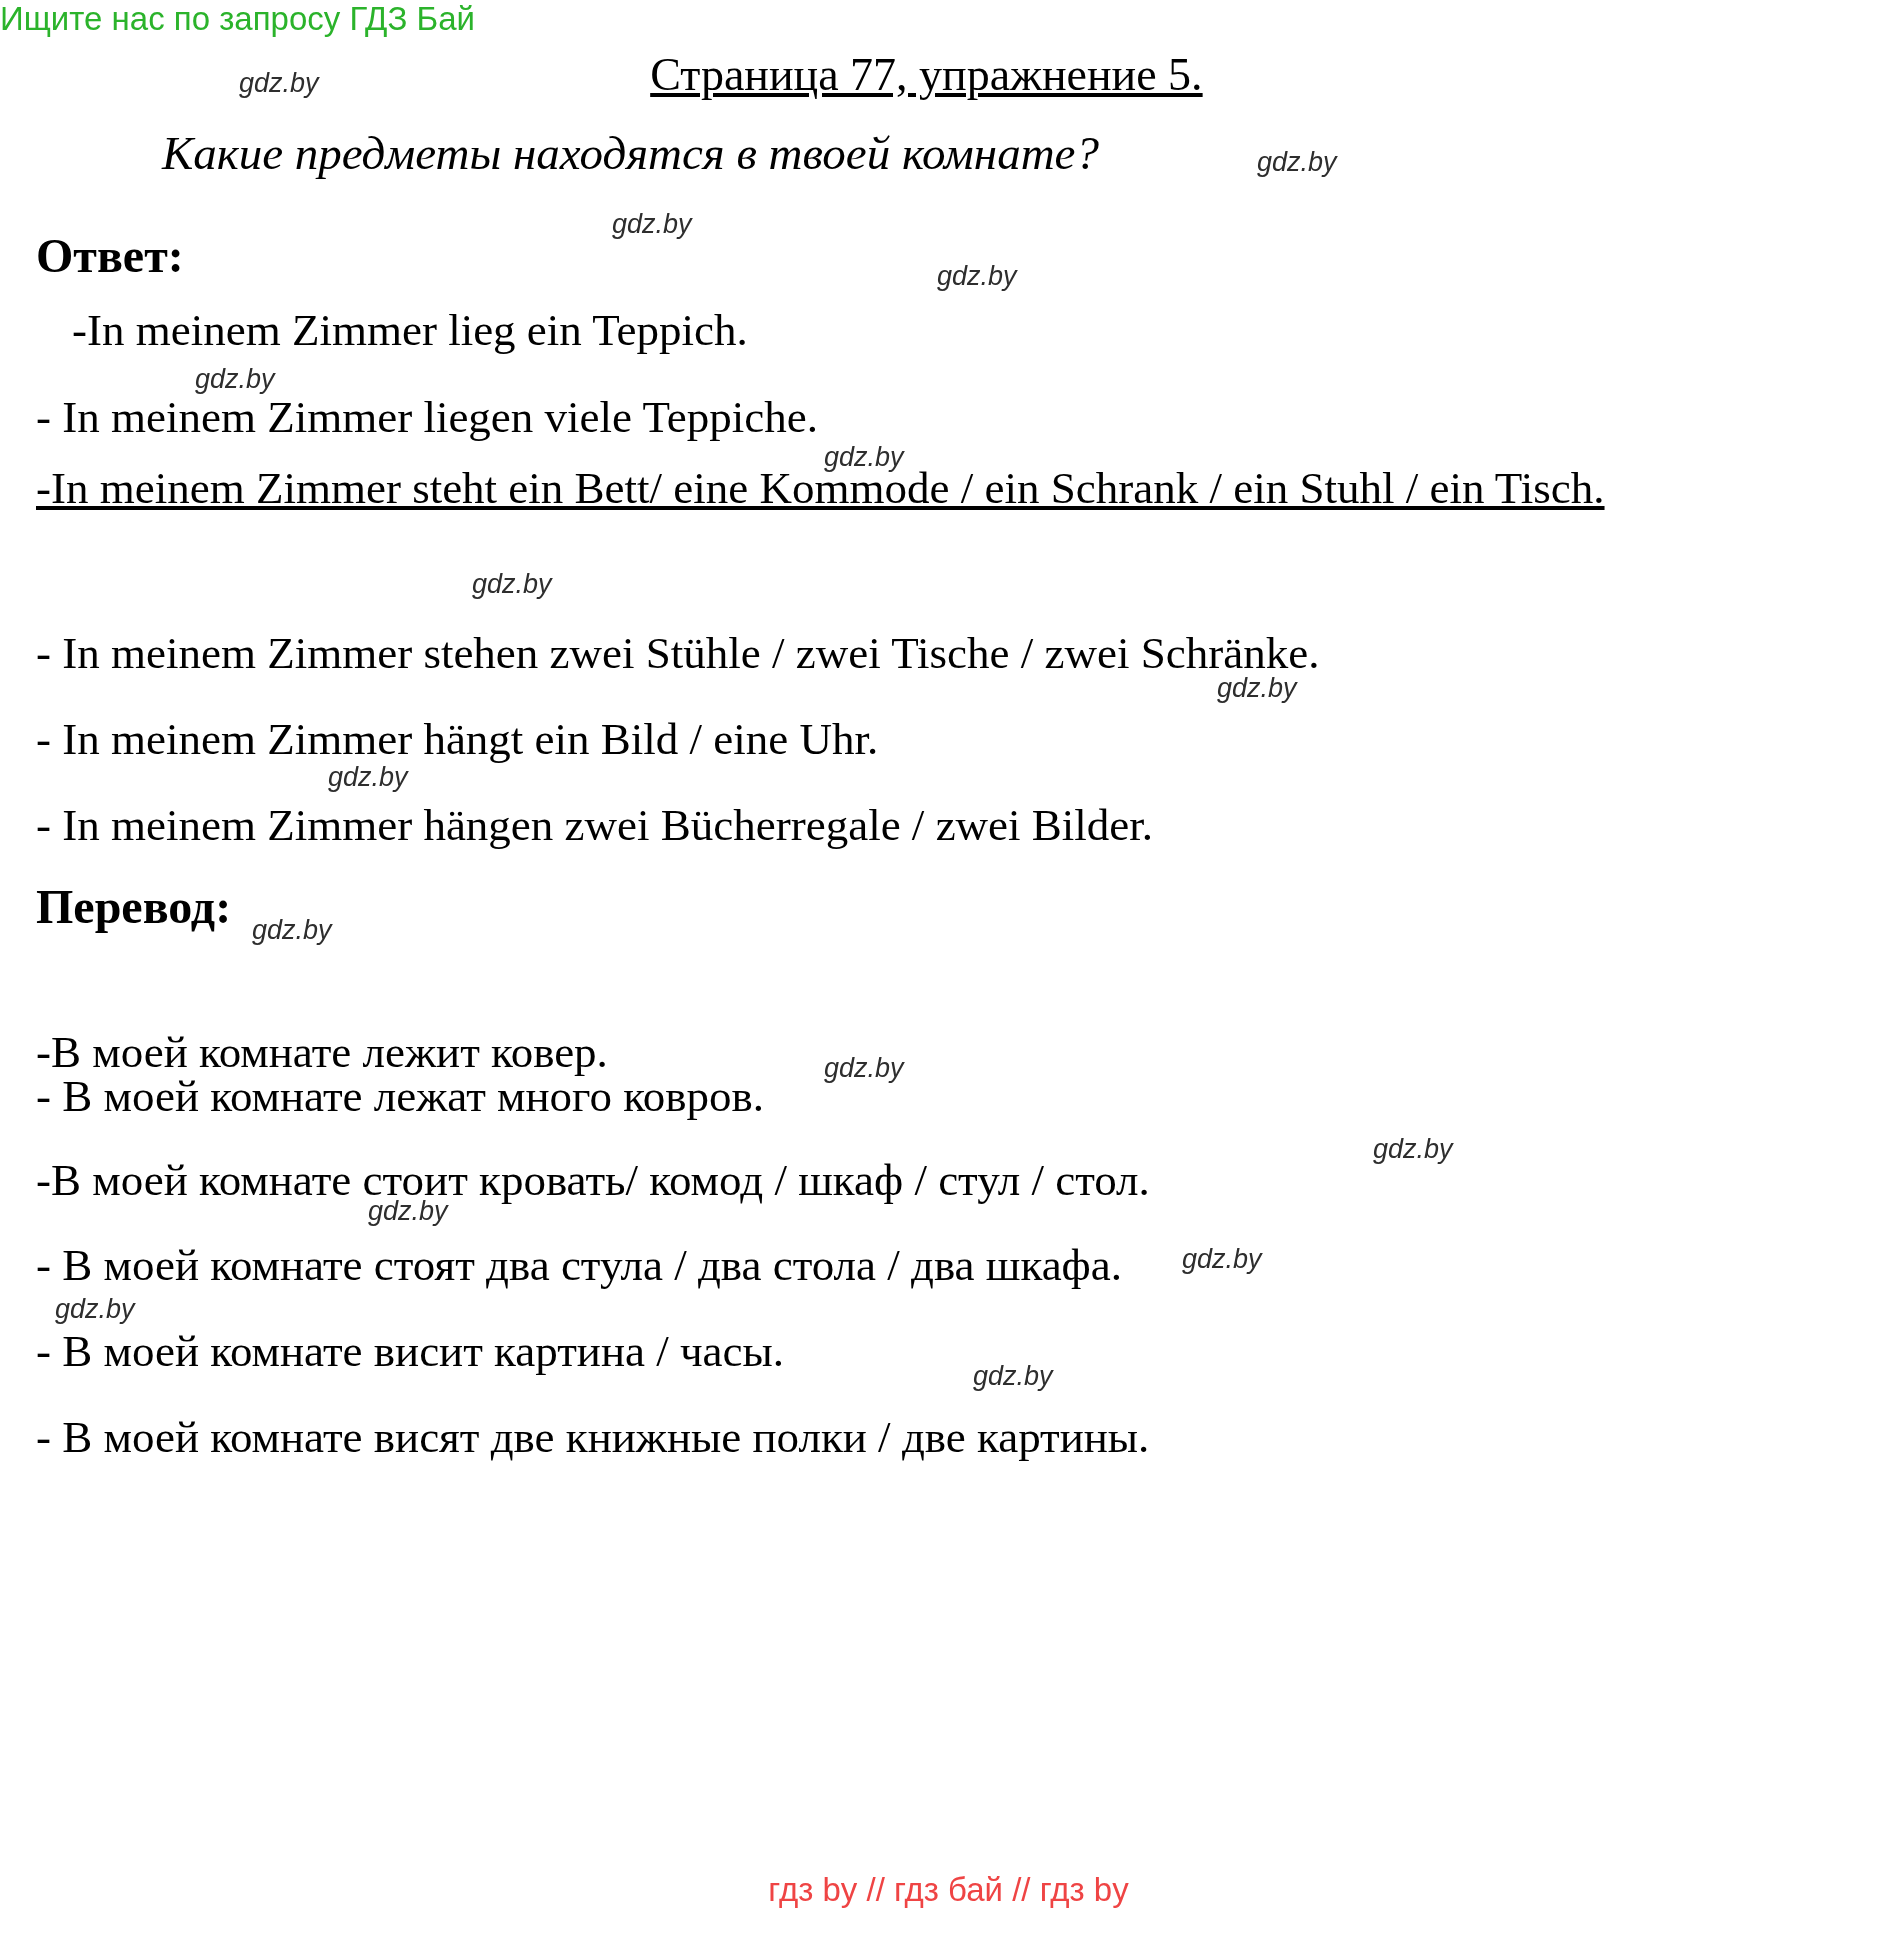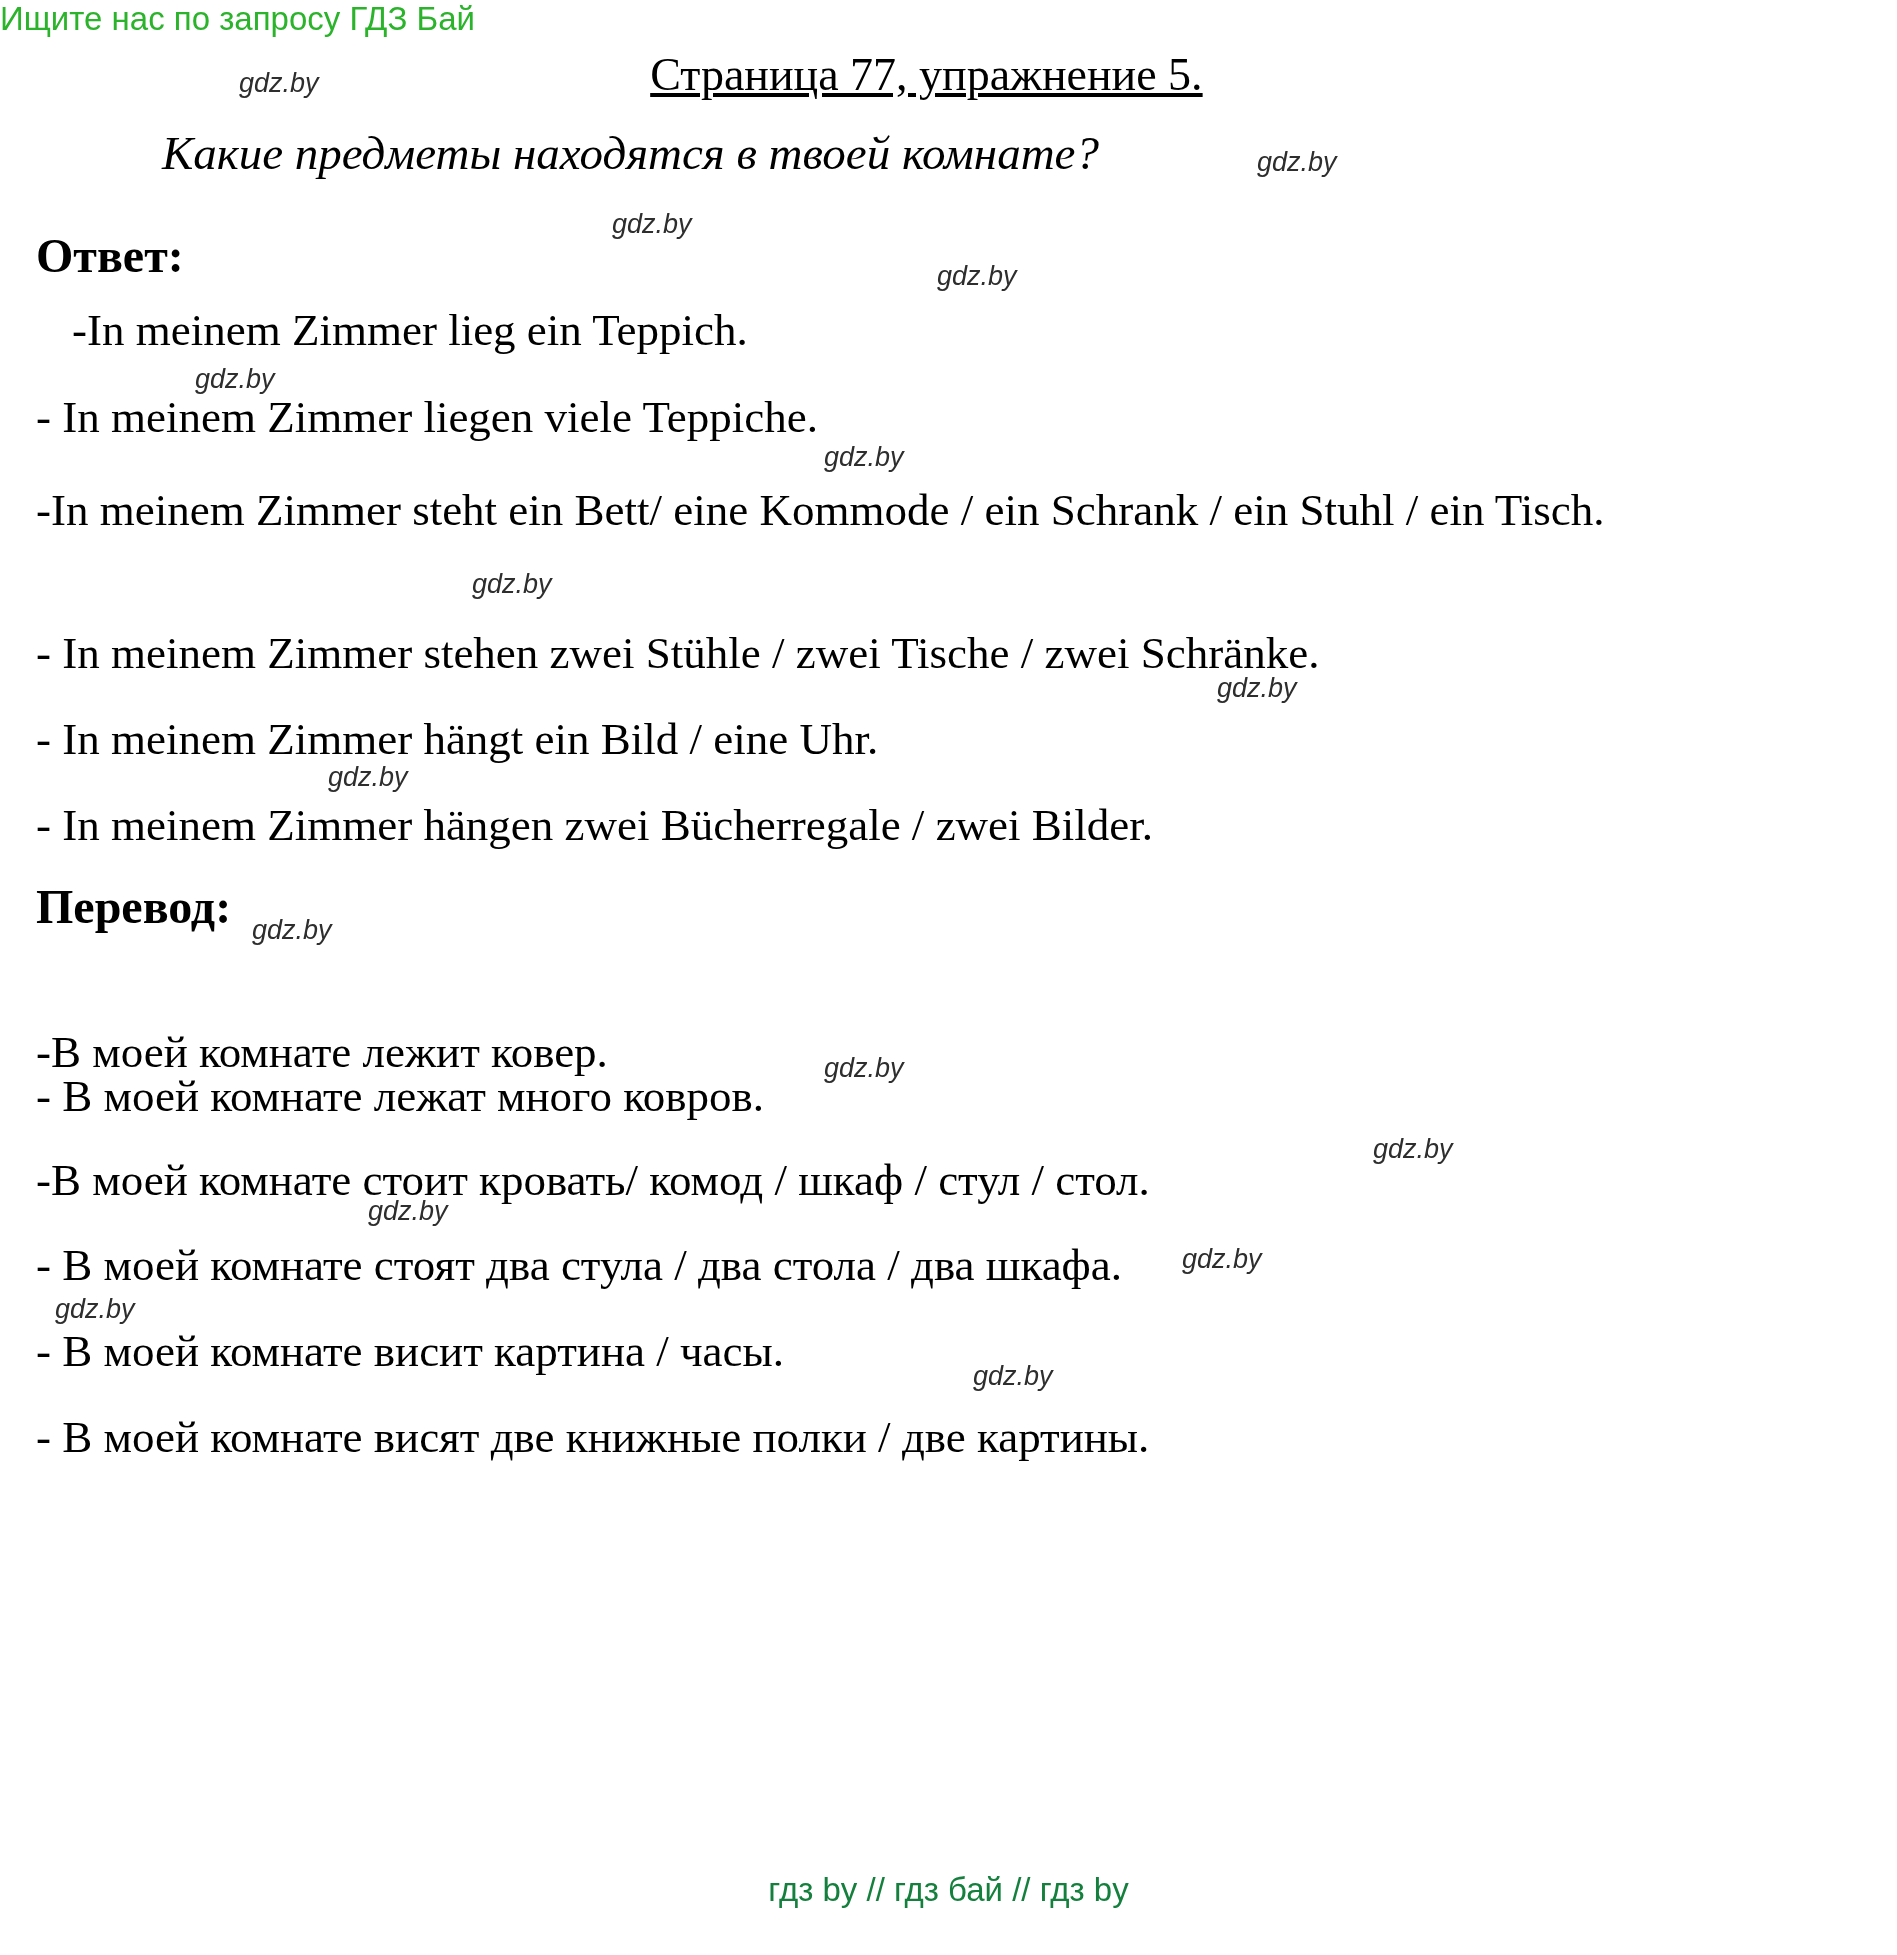--- a/index.html
+++ b/index.html
@@ -54,21 +54,21 @@
   .line {
     position: absolute;
     left: 36px;
     margin: 0;
     font-size: 45px;
     line-height: 62px;
     max-width: 1572px;
   }
   .a1 { top: 299px; margin-left: 36px; }
   .a2 { top: 386px; }
-  .a3 { top: 479px; }
+  .a3 { top: 457px; text-decoration: underline; }
   .a4 { top: 622px; }
   .a5 { top: 708px; }
   .a6 { top: 794px; }
   .t1 { top: 1021px; }
   .t2 { top: 1065px; }
   .t3 { top: 1149px; }
   .t4 { top: 1234px; }
   .t5 { top: 1320px; }
   .t6 { top: 1406px; }
   .wm {
@@ -80,21 +80,21 @@
     font-style: italic;
   }
   .footer {
     position: absolute;
     top: 1871px;
     left: 0;
     width: 100%;
     text-align: center;
     font-family: "Liberation Sans", sans-serif;
     font-size: 33px;
-    color: #15803d;
+    color: #ef4444;
   }
 </style>
 </head>
 <body>
 
 <div class="page">
 
   <div class="banner">Ищите нас по запросу ГДЗ Бай</div>
 
   <div class="title">Страница 77, упражнение 5.</div>

